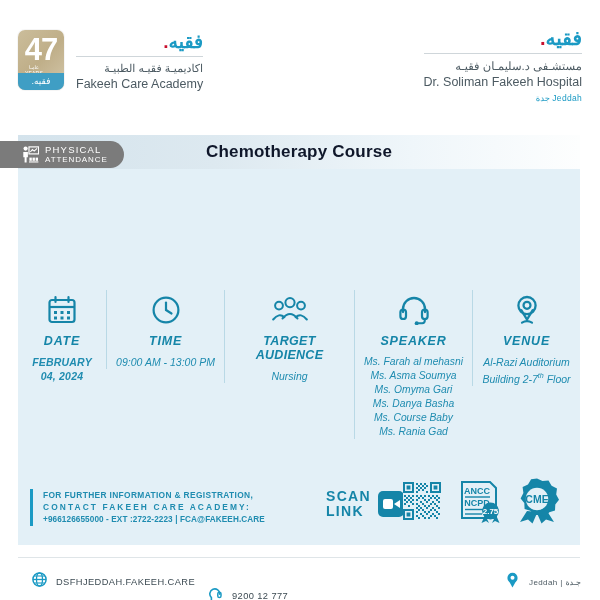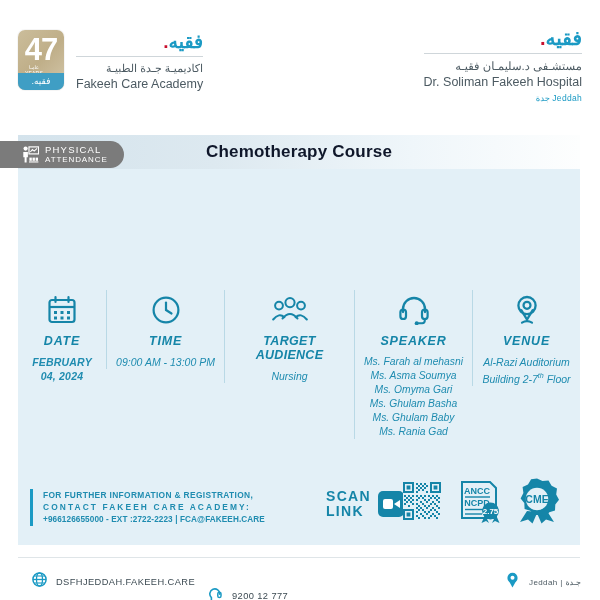--- a/index.html
+++ b/index.html
@@ -178,21 +178,21 @@
           <div>عامـا</div>
           <div>YEARS</div>
         </div>
         <div class="foot">فقيه.</div>
       </div>
       <div class="logo-left-text">
         <div class="fk-word">
           <span>فقيه</span><span class="dot">.</span>
         </div>
         <div class="fk-rule"></div>
-        <div class="fk-ar">اكاديميـة جـدة الطبيـة</div>
+        <div class="fk-ar">اكاديميـة فقيـه الطبيـة</div>
         <div class="fk-en">Fakeeh Care Academy</div>
       </div>
     </div>
 
     <div class="logo-right">
       <div class="fk-word">
         <span>فقيه</span><span class="dot">.</span>
       </div>
       <div class="fk-rule"></div>
       <div class="fk-ar">مستشـفى د.سليمـان فقيـه</div>
@@ -265,22 +265,22 @@
             <rect x="24" y="14.5" width="5.6" height="9.5" rx="2.8" fill="none" stroke="#1585a8" stroke-width="2.2"></rect>
             <path d="M26.8 24 V25.6 A2.6 2.6 0 0 1 24.2 28.2 H20.6" fill="none" stroke="#1585a8" stroke-width="2.1" stroke-linecap="round"></path>
             <circle cx="18.7" cy="28.2" r="2" fill="#1585a8"></circle>
           </svg>
         </div>
         <div class="col-label">SPEAKER</div>
         <div class="spk">
           <div>Ms. Farah al mehasni</div>
           <div>Ms. Asma Soumya</div>
           <div>Ms. Omyma Gari</div>
-          <div>Ms. Ghulam Basha</div>
-          <div>Ms. Ghulam Baby</div>
+          <div>Ms. Danya Basha</div>
+          <div>Ms. Course Baby</div>
           <div>Ms. Rania Gad</div>
         </div>
       </div>
 
       <div class="col col-4">
         <div class="col-icon">
           <svg width="28" height="32" viewBox="0 0 28 32">
             <path d="M14 3 A8.6 8.6 0 0 1 14 20.2 A8.6 8.6 0 0 1 14 3 Z" fill="none" stroke="#1585a8" stroke-width="2.3"></path>
             <path d="M8.3 16.2 L14 25.5 L19.7 16.2" fill="none" stroke="#1585a8" stroke-width="2.3" stroke-linecap="round"></path>
             <circle cx="14" cy="11.3" r="3.5" fill="none" stroke="#1585a8" stroke-width="2.2"></circle>

